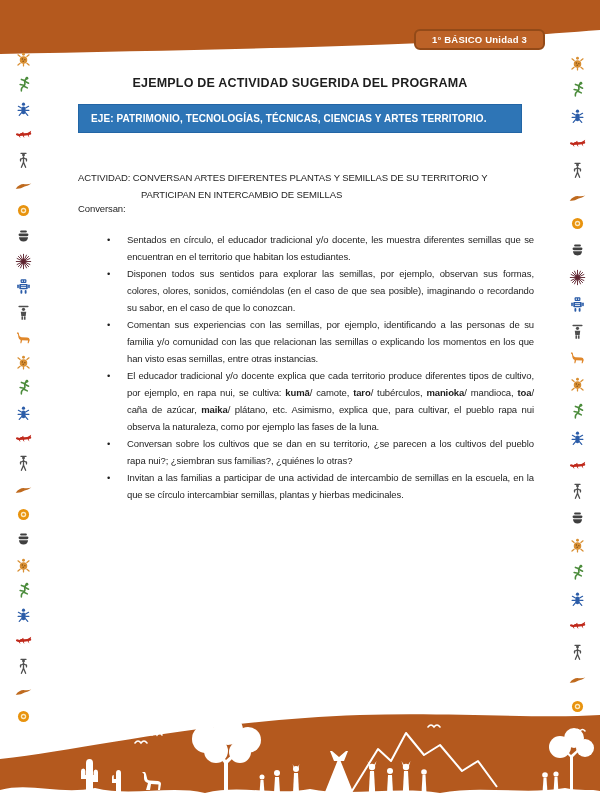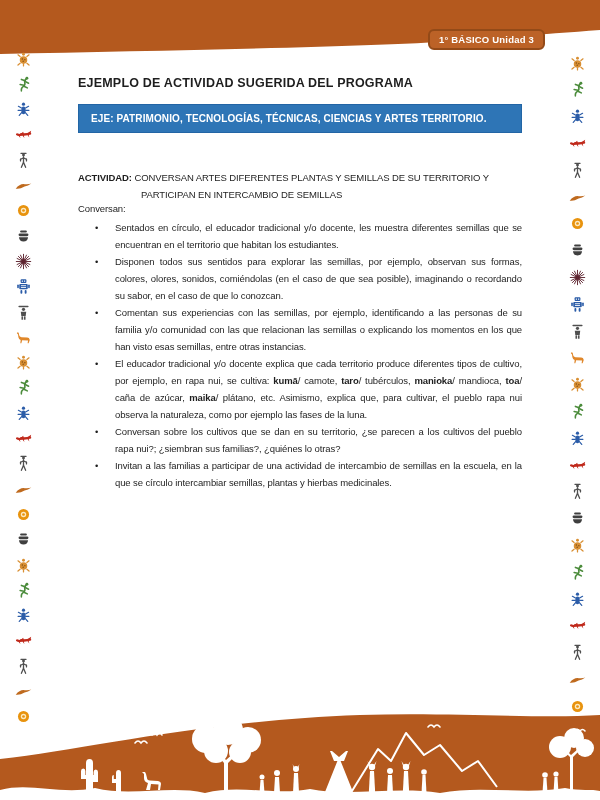--- a/index.html
+++ b/index.html
@@ -3,37 +3,37 @@
 <meta charset="utf-8">
 <style>
   html,body{margin:0;padding:0;background:#e8e8e8;}
   .page{position:relative;width:600px;height:800px;background:#ffffff;overflow:hidden;
         font-family:"Liberation Sans","DejaVu Sans",sans-serif;color:var(--text-dark,#1e1e1e);}
   svg{display:block;}
   .top-band{position:absolute;top:0;left:0;width:600px;height:60px;}
   .bottom-band{position:absolute;bottom:0;left:0;width:600px;height:95px;}
   .unit-badge{position:absolute;top:29px;right:55px;background:var(--badge-fill,#bc6227);
       border:2px solid var(--badge-border,#934a18);border-radius:6px;color:#fff;
-      font-size:9.5px;font-weight:bold;padding:3px 9px;letter-spacing:.2px;white-space:nowrap;}
+      font-size:9.5px;font-weight:bold;padding:3px 16px;letter-spacing:.2px;white-space:nowrap;}
   .badge-stem{position:absolute;top:18px;right:88px;width:10px;height:16px;background:var(--band-orange,#b4591e);}
   .side-col{position:absolute;top:0;width:26px;height:800px;}
   .side-col.left{left:10px;}
   .side-col.right{right:10px;}
   .side-icon{position:absolute;left:0;width:26px;height:18px;display:flex;align-items:center;justify-content:center;}
   .content{position:absolute;left:78px;top:0;width:444px;}
-  .doc-title{position:absolute;top:76px;left:0;width:444px;
+  .doc-title{position:absolute;top:76px;left:0;width:444px;text-align:center;
       font-size:12.5px;font-weight:bold;letter-spacing:.2px;}
   .eje-banner{position:absolute;top:104px;left:0;width:444px;height:29px;box-sizing:border-box;
       background:var(--banner-blue,#2e75b6);border:1px solid var(--banner-border,#2265a5);
       display:flex;align-items:center;padding-left:12px;color:#fff;font-weight:bold;font-size:10px;letter-spacing:.1px;}
   .activity{position:absolute;top:159px;left:0;width:444px;font-size:9.5px;line-height:17px;
       padding-left:63px;text-indent:-63px;box-sizing:border-box;letter-spacing:-0.1px;}
-  .activity .b{font-weight:bold;}
+  .activity .b{font-weight:normal;}
   .examples-label{position:absolute;top:203px;left:0;font-size:9.5px;letter-spacing:-0.1px;}
-  .examples-list{position:absolute;top:219px;left:0;width:444px;margin:0;padding:0;list-style:none;}
+  .examples-list{position:absolute;top:219px;left:0;width:444px;margin:12px;padding:0;list-style:none;}
   .examples-list li{position:relative;padding-left:37px;font-size:9.5px;line-height:17px;
       text-align:justify;letter-spacing:-0.1px;box-sizing:border-box;}
   .examples-list li::before{content:"\2022";position:absolute;left:17px;top:0;}
   .examples-list .b{font-weight:bold;}
 </style>
 </head>
 <body>
 
 <svg width="0" height="0" style="position:absolute">
   <defs>

